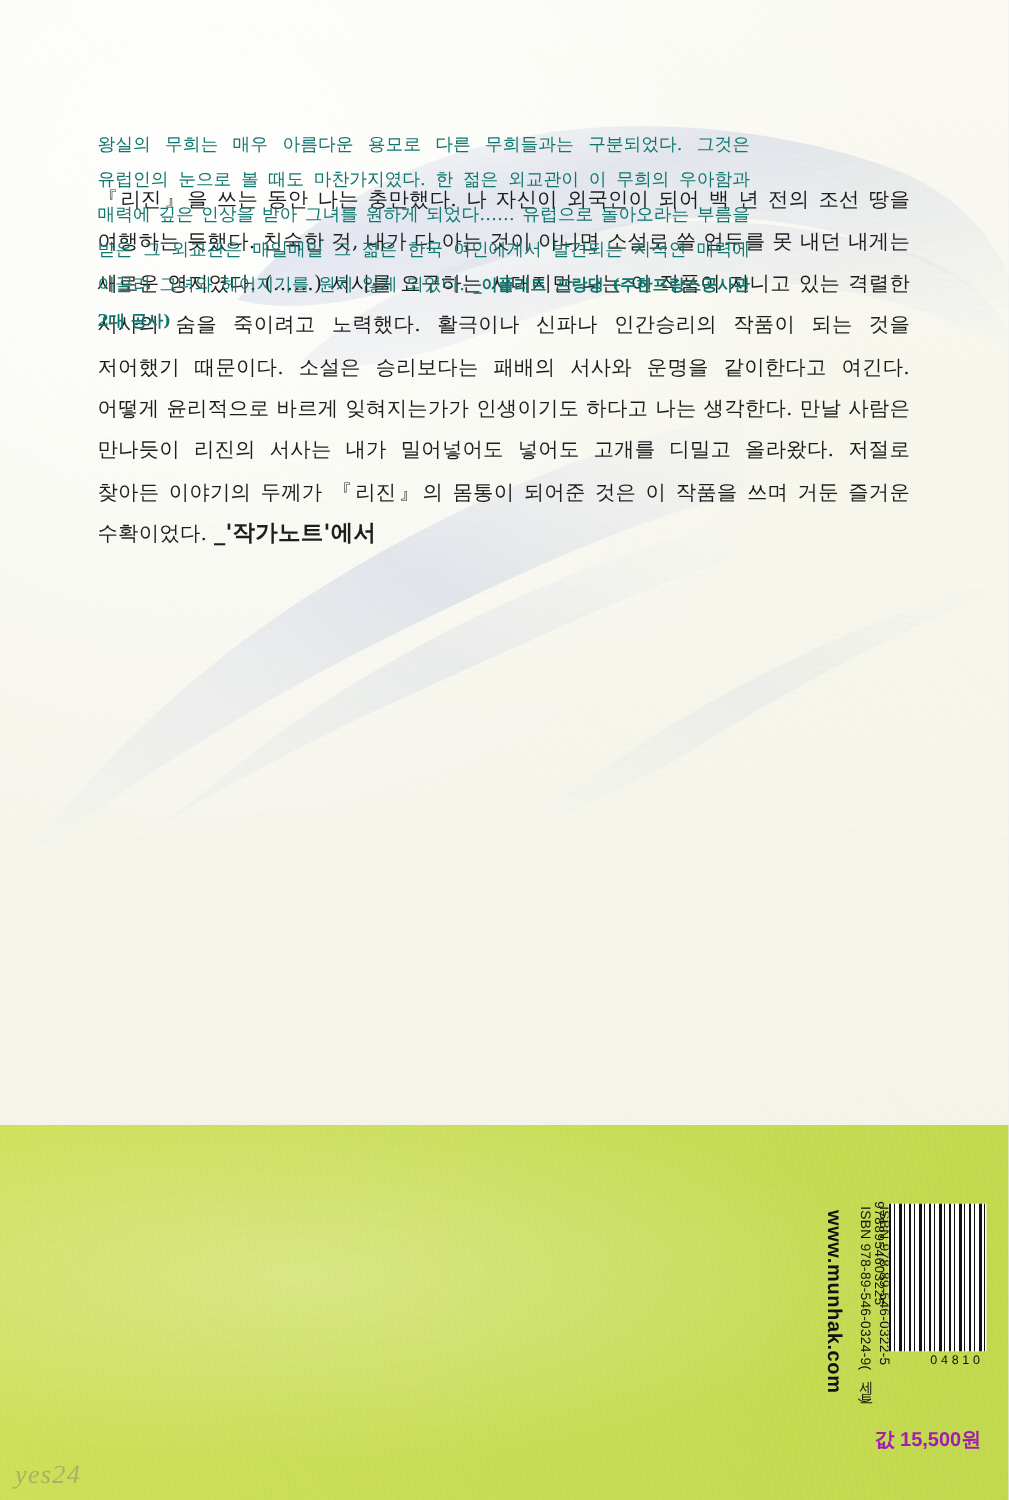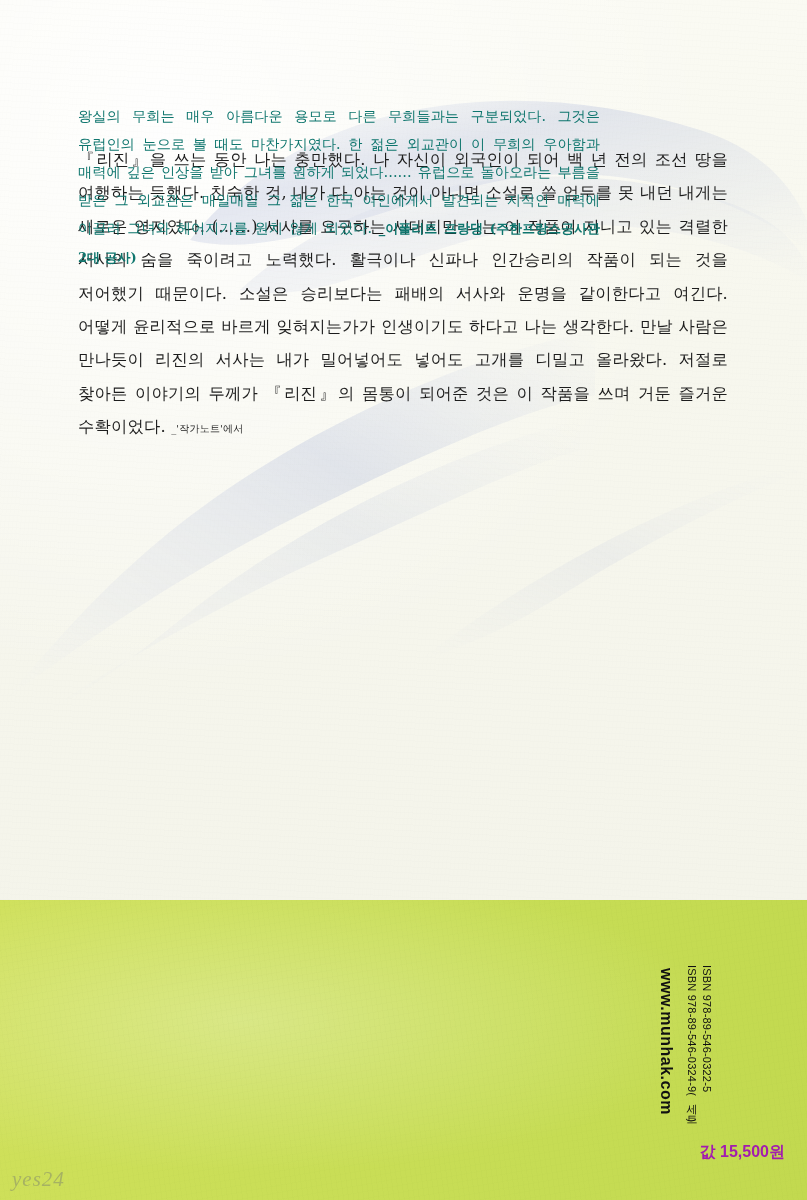--- a/index.html
+++ b/index.html
@@ -57,22 +57,22 @@
     font-size: 16.3px;
     line-height: 33.4px;
     color: #1d1d1d;
     text-align: justify;
     text-justify: inter-character;
     letter-spacing: 0.2px;
     word-break: keep-all;
   }
   .blurb p { margin: 0; }
   .blurb .source {
-    font-weight: normal;
-    font-size: 10px;
+    font-weight: bold;
+    font-size: 18px;
   }
 
   
   .lower {
     position: absolute;
     left: 0;
     top: 900px;
     width: 807px;
     height: 300px;
     background:
@@ -277,18 +277,23 @@
     <p><span>왕실의 무희는 매우 아름다운 용모로 다른 무희들과는 구분되었다. 그것은 유럽인의 눈으로 볼 때도 마찬가지였다. 한 젊은 외교관이 이 무희의 우아함과 매력에 깊은 인상을 받아 그녀를 원하게 되었다…… 유럽으로 돌아오라는 부름을 받은 그 외교관은 매일매일 그 젊은 한국 여인에게서 발견되는 지적인 매력에 이끌려 그녀와 헤어지기를 원치 않게 되었다. </span><span class="source2">_이폴리트 프랑댕 (주한프랑스공사관 2대 공사)</span></p>
   </div>
 
   <div class="pub-url">www.munhak.com</div>
 
   <div class="isbn-lines">
     <span>ISBN 978-89-546-0324-9(세트)</span>
     <span>ISBN 978-89-546-0322-5</span>
   </div>
 
+  <div class="barcode-area">
+    <div class="ean-top">9788954603225</div>
+    <div class="barcode"></div>
+    <div class="barcode-digits">04810</div>
+  </div>
 
   <div class="price">값 15,500원</div>
 
   <div class="watermark">yes24</div>
 
 </div>
 
 </body></html>

